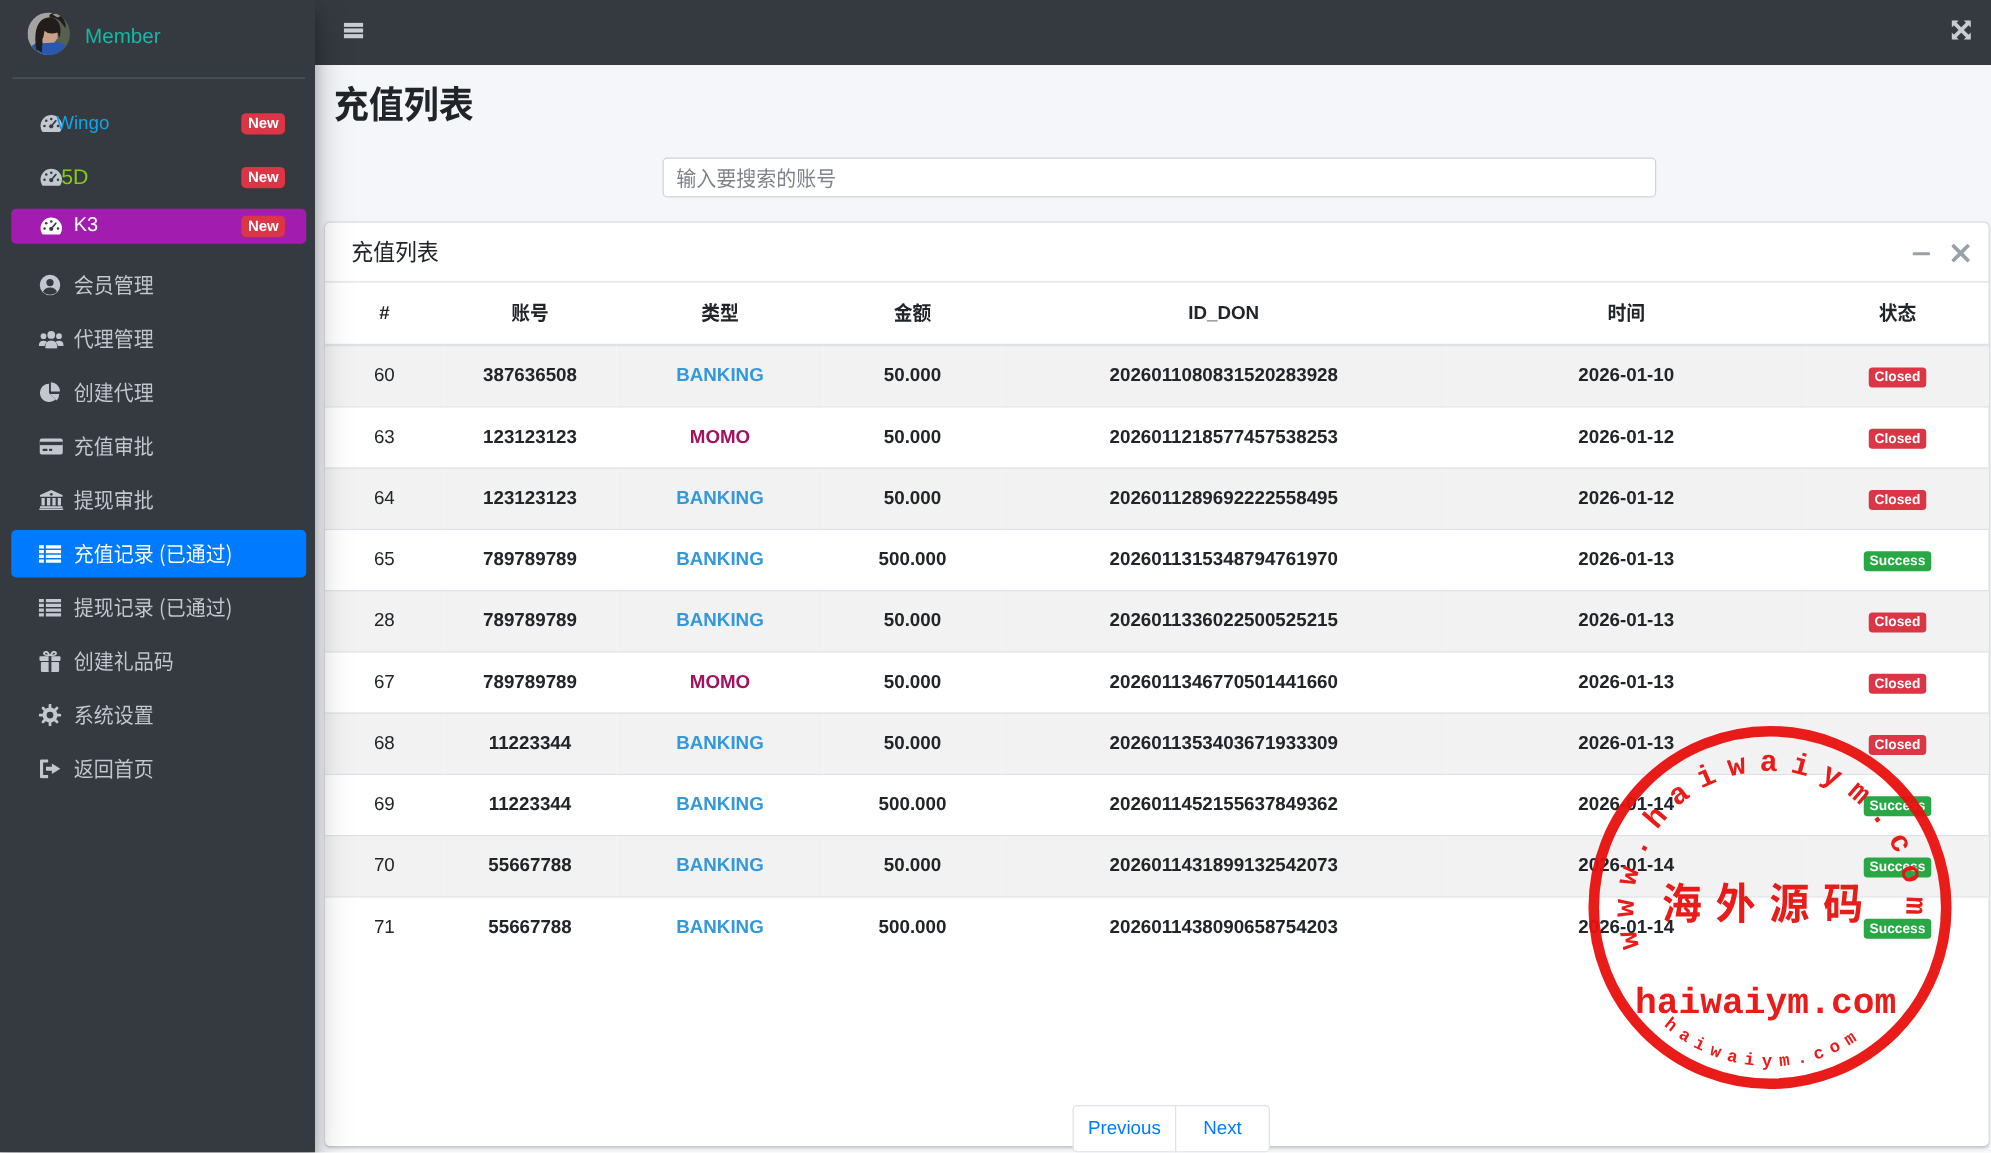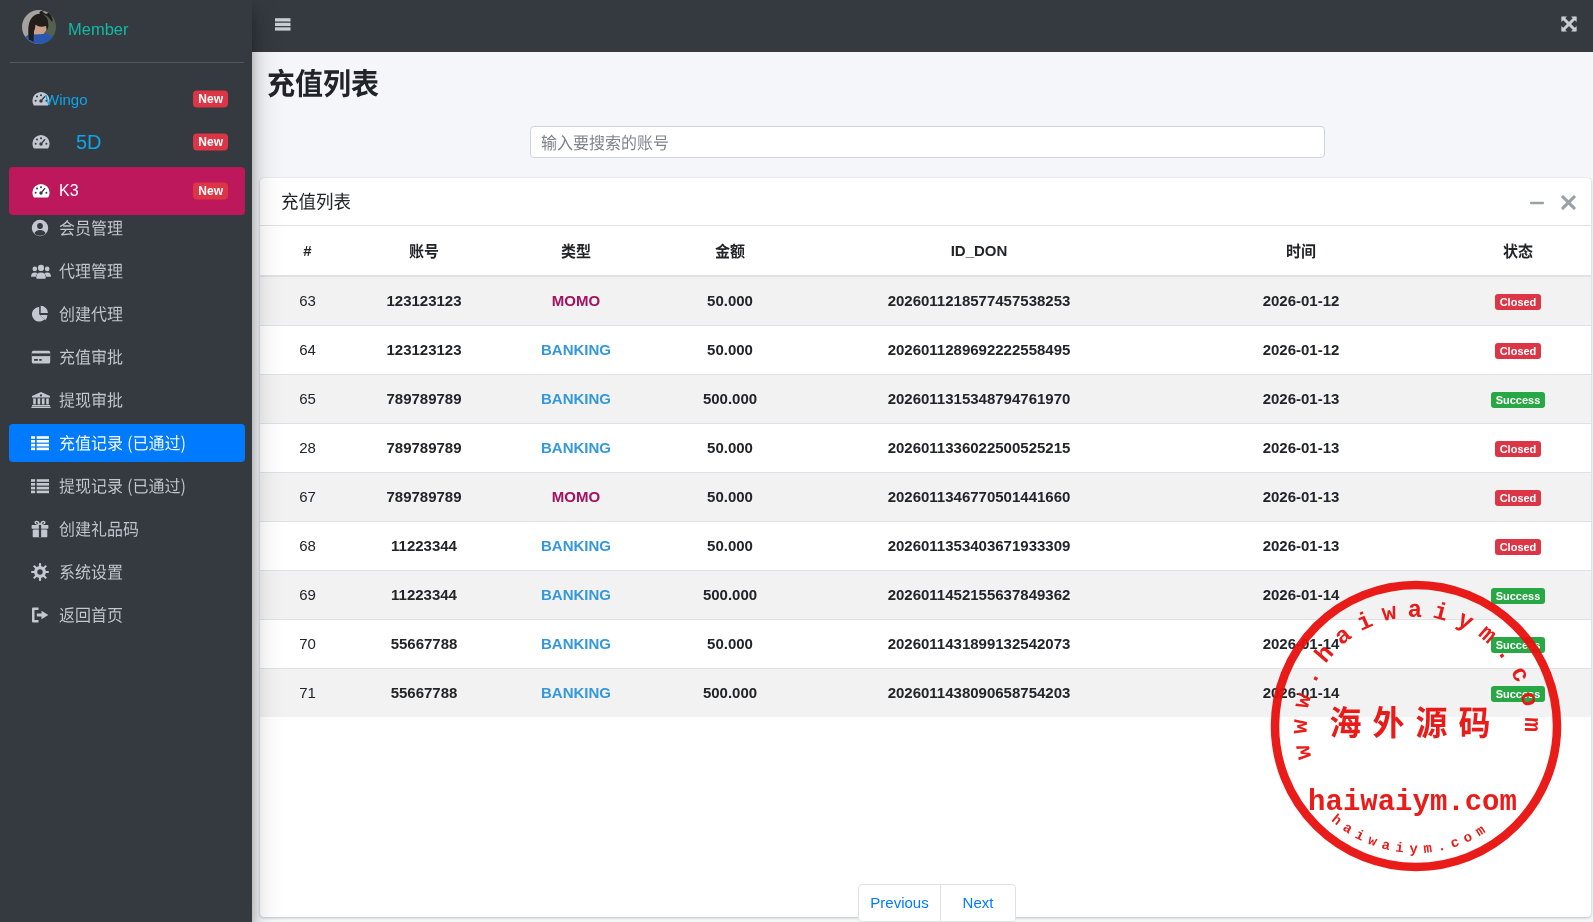--- a/index.html
+++ b/index.html
@@ -79,24 +79,24 @@
           <path fill="#c2c7d0" d="M10 1 A8.6 8.6 0 0 0 1.4 9.6 8.6 8.6 0 0 0 2.6 14 q.3.6 1 .6 h12.8 q.7 0 1-.6 A8.6 8.6 0 0 0 18.6 9.6 8.6 8.6 0 0 0 10 1 Z"></path>
           <g fill="#343a40">
             <circle cx="10" cy="10" r="1.7"></circle>
             <rect x="9.3" y="3.6" width="1.4" height="5" rx=".7" transform="rotate(40 10 10)"></rect>
             <circle cx="4.6" cy="9.8" r="1"></circle>
             <circle cx="6" cy="5.6" r="1"></circle>
             <circle cx="10" cy="4.2" r="1"></circle>
             <circle cx="15.4" cy="9.8" r="1"></circle>
           </g>
         </svg></span>
-      <span style="position:absolute;left:67px;top:50%;transform:translateY(-50%);font-size:20px;color:#0ea5e9">5D</span>
+      <span style="position:absolute;left:40px;top:50%;transform:translateY(-50%);font-size:17px;color:#84cc16">5D</span>
       <span style="position:absolute;right:17px;top:50%;transform:translateY(-50%);background:#dc3545;color:#fff;font-size:12px;font-weight:bold;padding:2px 5px;border-radius:4px;line-height:13px">New</span>
     </div>
-    <div style="position:absolute;left:9px;top:167px;width:236px;height:48px;background:#be185d;border-radius:4px;">
+    <div style="position:absolute;left:9px;top:167px;width:236px;height:28px;background:#a21caf;border-radius:4px;">
       <span style="position:absolute;left:22px;top:50%;transform:translateY(-50%);line-height:0"><svg width="20" height="16" viewBox="0 0 20 16">
           <path fill="#fff" d="M10 1 A8.6 8.6 0 0 0 1.4 9.6 8.6 8.6 0 0 0 2.6 14 q.3.6 1 .6 h12.8 q.7 0 1-.6 A8.6 8.6 0 0 0 18.6 9.6 8.6 8.6 0 0 0 10 1 Z"></path>
           <g fill="#343a40">
             <circle cx="10" cy="10" r="1.7"></circle>
             <rect x="9.3" y="3.6" width="1.4" height="5" rx=".7" transform="rotate(40 10 10)"></rect>
             <circle cx="4.6" cy="9.8" r="1"></circle>
             <circle cx="6" cy="5.6" r="1"></circle>
             <circle cx="10" cy="4.2" r="1"></circle>
             <circle cx="15.4" cy="9.8" r="1"></circle>
           </g>
@@ -281,20 +281,29 @@
           <th style="width:288px"><span style="line-height:0;display:inline-block;vertical-align:middle"><svg width="30.0" height="16.2" viewBox="0 -14.3 30.0 16.2" style="overflow:visible">
                 <path d="M6.9 -6.9C7.6 -5.8 8.6 -4.1 9 -3.2L10.6 -4.2C10.1 -5.1 9.1 -6.7 8.4 -7.8ZM4.5 -6.2V-3.3H2.7V-6.2ZM4.5 -7.9H2.7V-10.8H4.5ZM1 -12.5V-0.3H2.7V-1.6H6.2V-12.5ZM11.2 -13.7V-10.8H6.7V-8.8H11.2V-1.2C11.2 -0.8 11.1 -0.7 10.8 -0.7C10.4 -0.7 9.3 -0.7 8.3 -0.8C8.5 -0.2 8.8 0.7 8.9 1.2C10.4 1.2 11.5 1.2 12.1 0.9C12.8 0.6 13 0 13 -1.1V-8.8H14.6V-10.8H13V-13.7Z M16.1 -9.9V1.4H17.9V-9.9ZM16.3 -12.7C17 -11.9 17.7 -10.9 18 -10.2L19.6 -11.2C19.2 -11.9 18.4 -12.9 17.7 -13.7ZM21.1 -4.6H24V-3H21.1ZM21.1 -7.7H24V-6.1H21.1ZM19.5 -9.2V-1.5H25.6V-9.2ZM20.1 -13V-11.1H27.2V-0.6C27.2 -0.5 27.1 -0.4 27 -0.4C26.8 -0.4 26.2 -0.4 25.8 -0.4C26 0.1 26.2 0.8 26.3 1.3C27.2 1.3 27.9 1.3 28.4 1C28.9 0.7 29.1 0.3 29.1 -0.6V-13Z" fill="#212529"></path>
               </svg></span></th>
           <th style="width:146px"><span style="line-height:0;display:inline-block;vertical-align:middle"><svg width="30.0" height="16.2" viewBox="0 -14.3 30.0 16.2" style="overflow:visible">
                 <path d="M11 -12.6C11.6 -11.7 12.3 -10.5 12.6 -9.7L14.1 -10.7C13.8 -11.4 13 -12.6 12.4 -13.4ZM0.4 -3.6 1.3 -1.9C2 -2.5 2.7 -3.2 3.3 -3.8V1.4H5.1V0.4C5.6 0.7 6.1 1.1 6.4 1.4C8.2 -0.3 9.2 -2.3 9.8 -4.4C10.6 -1.9 11.8 0.1 13.5 1.4C13.7 0.9 14.3 0.1 14.8 -0.2C12.7 -1.6 11.3 -4.3 10.6 -7.3H14.3V-9.3H10.4V-9.6V-13.7H8.6V-9.6V-9.3H5.5V-7.3H8.5C8.2 -4.9 7.4 -2.3 5.1 -0V-13.8H3.3V-9.3C3 -10.1 2.4 -11 1.9 -11.7L0.5 -10.8C1.1 -9.8 1.8 -8.5 2.1 -7.7L3.3 -8.5V-6.1C2.3 -5.2 1.2 -4.2 0.4 -3.6Z M20.6 -6.4C21.5 -5.8 22.6 -5 23.1 -4.4L24.8 -5.5C24.2 -6.1 23 -6.9 22.2 -7.4ZM18.9 -4V-1.2C18.9 0.6 19.5 1.1 21.6 1.1C22 1.1 24 1.1 24.5 1.1C26.2 1.1 26.7 0.5 26.9 -1.8C26.4 -1.9 25.7 -2.2 25.3 -2.5C25.2 -0.9 25.1 -0.6 24.3 -0.6C23.8 -0.6 22.1 -0.6 21.8 -0.6C20.9 -0.6 20.7 -0.7 20.7 -1.2V-4ZM21.1 -4.1C21.8 -3.3 22.8 -2.1 23.2 -1.4L24.6 -2.4C24.2 -3.1 23.2 -4.3 22.4 -5ZM26.1 -3.7C26.8 -2.3 27.5 -0.4 27.8 0.8L29.5 0.1C29.2 -1.1 28.4 -2.9 27.7 -4.2ZM16.9 -4.1C16.7 -2.7 16.2 -1.1 15.6 0L17.2 0.9C17.8 -0.3 18.3 -2.1 18.6 -3.5ZM21.6 -13.9C21.6 -13.2 21.5 -12.4 21.4 -11.7H15.7V-9.9H20.9C20.2 -8.2 18.7 -6.7 15.5 -5.9C15.9 -5.5 16.4 -4.7 16.5 -4.2C20.3 -5.4 21.9 -7.3 22.7 -9.6C23.9 -7 25.6 -5.3 28.5 -4.4C28.7 -5 29.2 -5.8 29.7 -6.2C27.2 -6.8 25.6 -8.1 24.5 -9.9H29.3V-11.7H23.2C23.4 -12.4 23.4 -13.2 23.5 -13.9Z" fill="#212529"></path>
               </svg></span></th>
         </tr>
       </thead>
       <tbody>
         <tr>
+          <td class="rg">60</td>
+          <td class="bd">387636508</td>
+          <td class="bd" style="color:#3498db">BANKING</td>
+          <td class="bd">50.000</td>
+          <td class="bd">2026011080831520283928</td>
+          <td class="bd">2026-01-10</td>
+          <td><span class="bdg" style="background:#dc3545">Closed</span></td>
+        </tr>
+        <tr>
           <td class="rg">63</td>
           <td class="bd">123123123</td>
           <td class="bd" style="color:#a5105f">MOMO</td>
           <td class="bd">50.000</td>
           <td class="bd">2026011218577457538253</td>
           <td class="bd">2026-01-12</td>
           <td><span class="bdg" style="background:#dc3545">Closed</span></td>
         </tr>
         <tr>
           <td class="rg">64</td>

